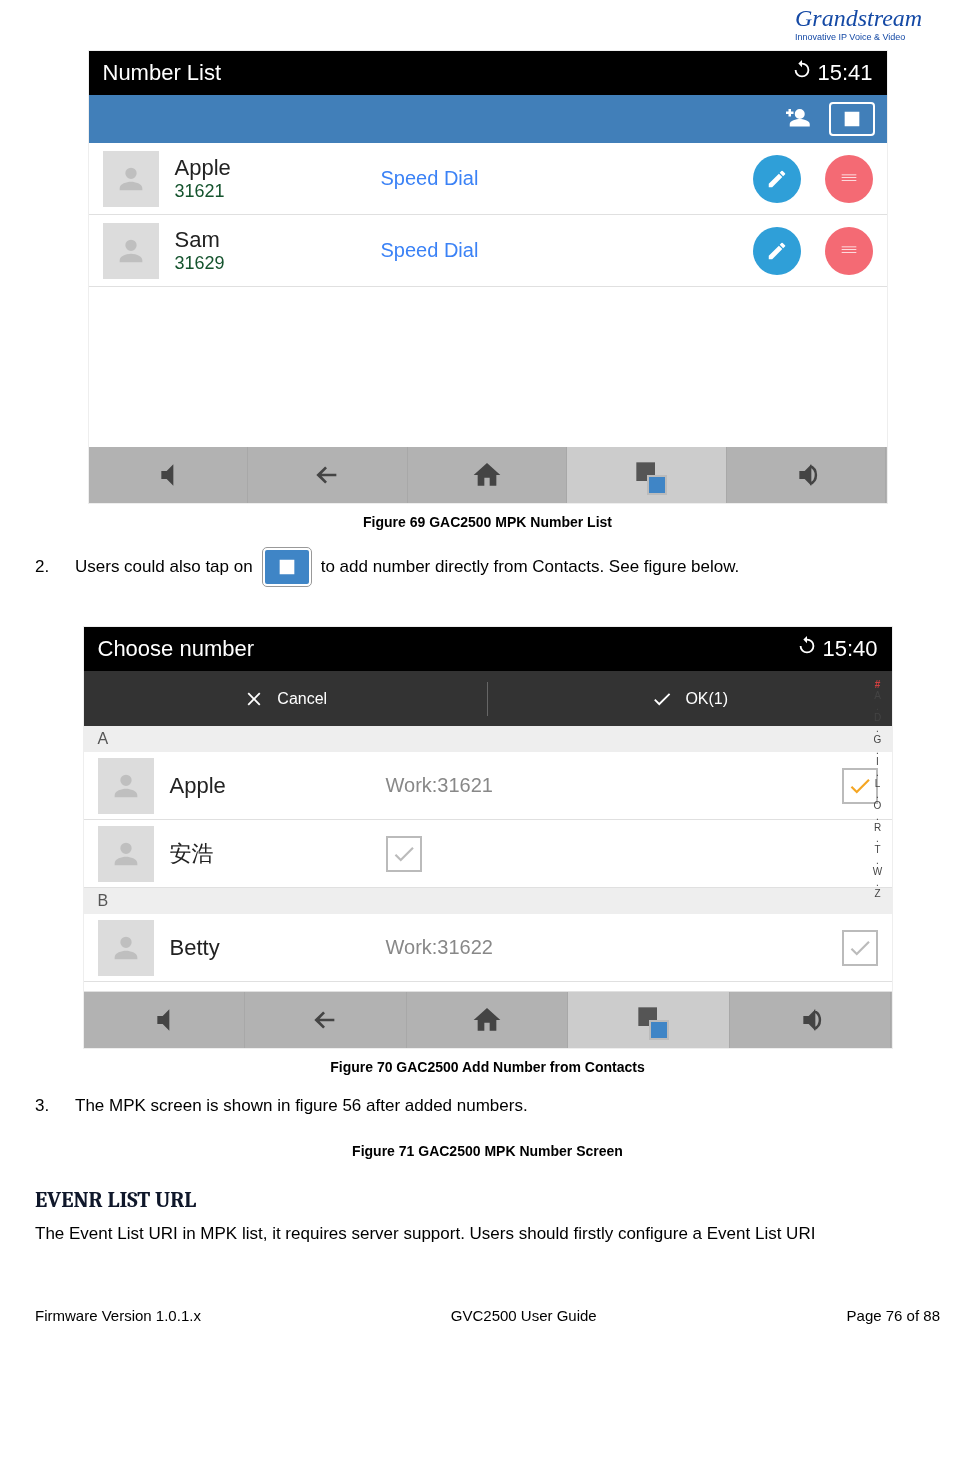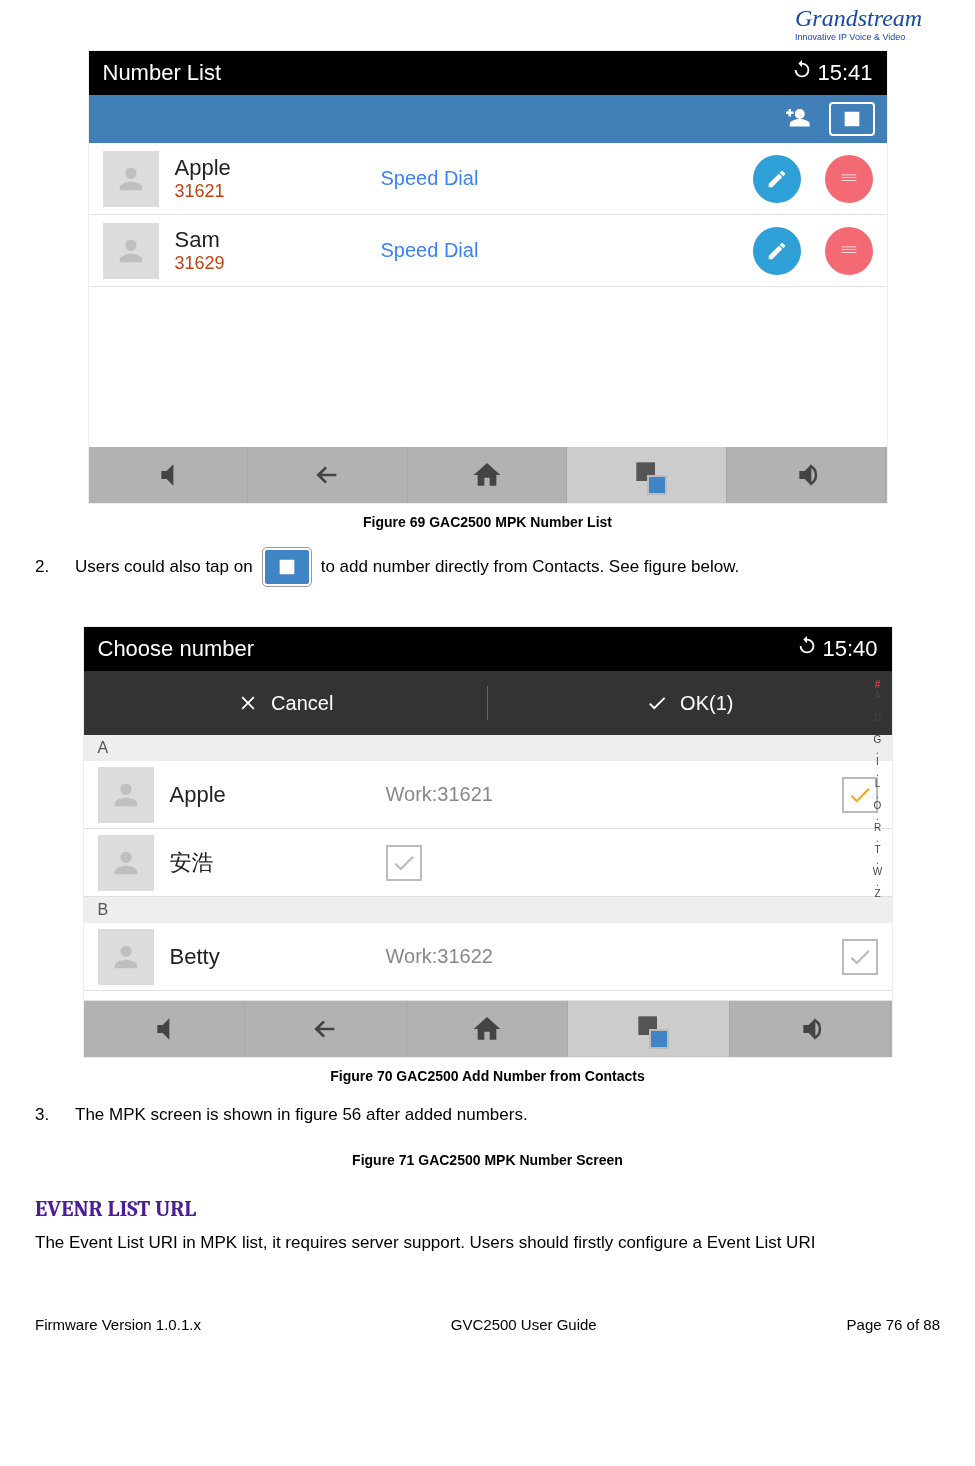--- a/index.html
+++ b/index.html
@@ -78,21 +78,21 @@
     background:#fff;
   }
   .avatar {
     width: 56px; height: 56px;
     background: #dcdcdc;
     display:flex; align-items:center; justify-content:center;
   }
   .avatar svg { width:34px; height:34px; fill:#bfbfbf;}
   .entry { display:flex; flex-direction:column; width:190px;}
   .name { font-size:22px; color:#222;}
-  .num  { font-size:18px; color:#c2410c;}
+  .num  { font-size:18px; color:#14532d;}
   .mode { font-size:20px; color:#3b82f6; flex:1;}
   .circle-btn {
     width:48px; height:48px; border-radius:50%;
     display:flex; align-items:center; justify-content:center;
     margin-left:8px;
   }
   .btn-blue{ background:#2f9fd8;}
   .btn-red { background:#f46a74;}
   .circle-btn svg{width:22px;height:22px;fill:#fff;}
   .row-empty { height:160px; background:#fff;}
@@ -115,22 +115,22 @@
   .list-num { width:34px; display:inline-block;}
   .inline-icon{
     display:inline-flex; width:48px;height:38px;
     background:#3f85c6; border:2px solid #fff; border-radius:4px;
     align-items:center;justify-content:center; margin:0 4px;
     outline:1px solid #999;
   }
   .inline-icon svg{width:22px;height:22px;fill:#fff;}
   
   .actionbar{
-    background:#333; height:64px; display:flex; align-items:center;
-    color:#fff; font-size:20px;
+    background:#333; height:55px; display:flex; align-items:center;
+    color:#fff; font-size:16px;
   }
   .actionbar .half{flex:1;display:flex;align-items:center;justify-content:center;gap:12px;}
   .actionbar .sep{width:1px;height:34px;background:#666;}
   .actionbar svg{width:22px;height:22px;fill:#fff;}
   
   .section-head{
     background:#eee; font-size:16px; color:#555;
     padding:4px 14px;
   }
   .crow{
@@ -149,21 +149,21 @@
     width:20px; font-size:10px; color:#444;
     display:flex; flex-direction:column; align-items:center;
     justify-content:flex-start; gap:0;
   }
   .index-strip span{line-height:1.1;}
   .index-strip .hl{color:#d04040;font-weight:bold;}
   .shot2{position:relative;}
   
   h2.section{
     font-family: Cambria, 'Times New Roman', serif;
-    color:#4c1d95;
+    color:#0f172a;
     font-size:22px;
     font-weight:bold;
     margin-top:28px;
   }
   .body-text{font-size:17px; margin-top:8px; line-height:1.5;}
   
   .footer{
     position:absolute; bottom:12px; left:35px; right:35px;
     display:flex; justify-content:space-between;
     font-size:15px; border-top: none;

